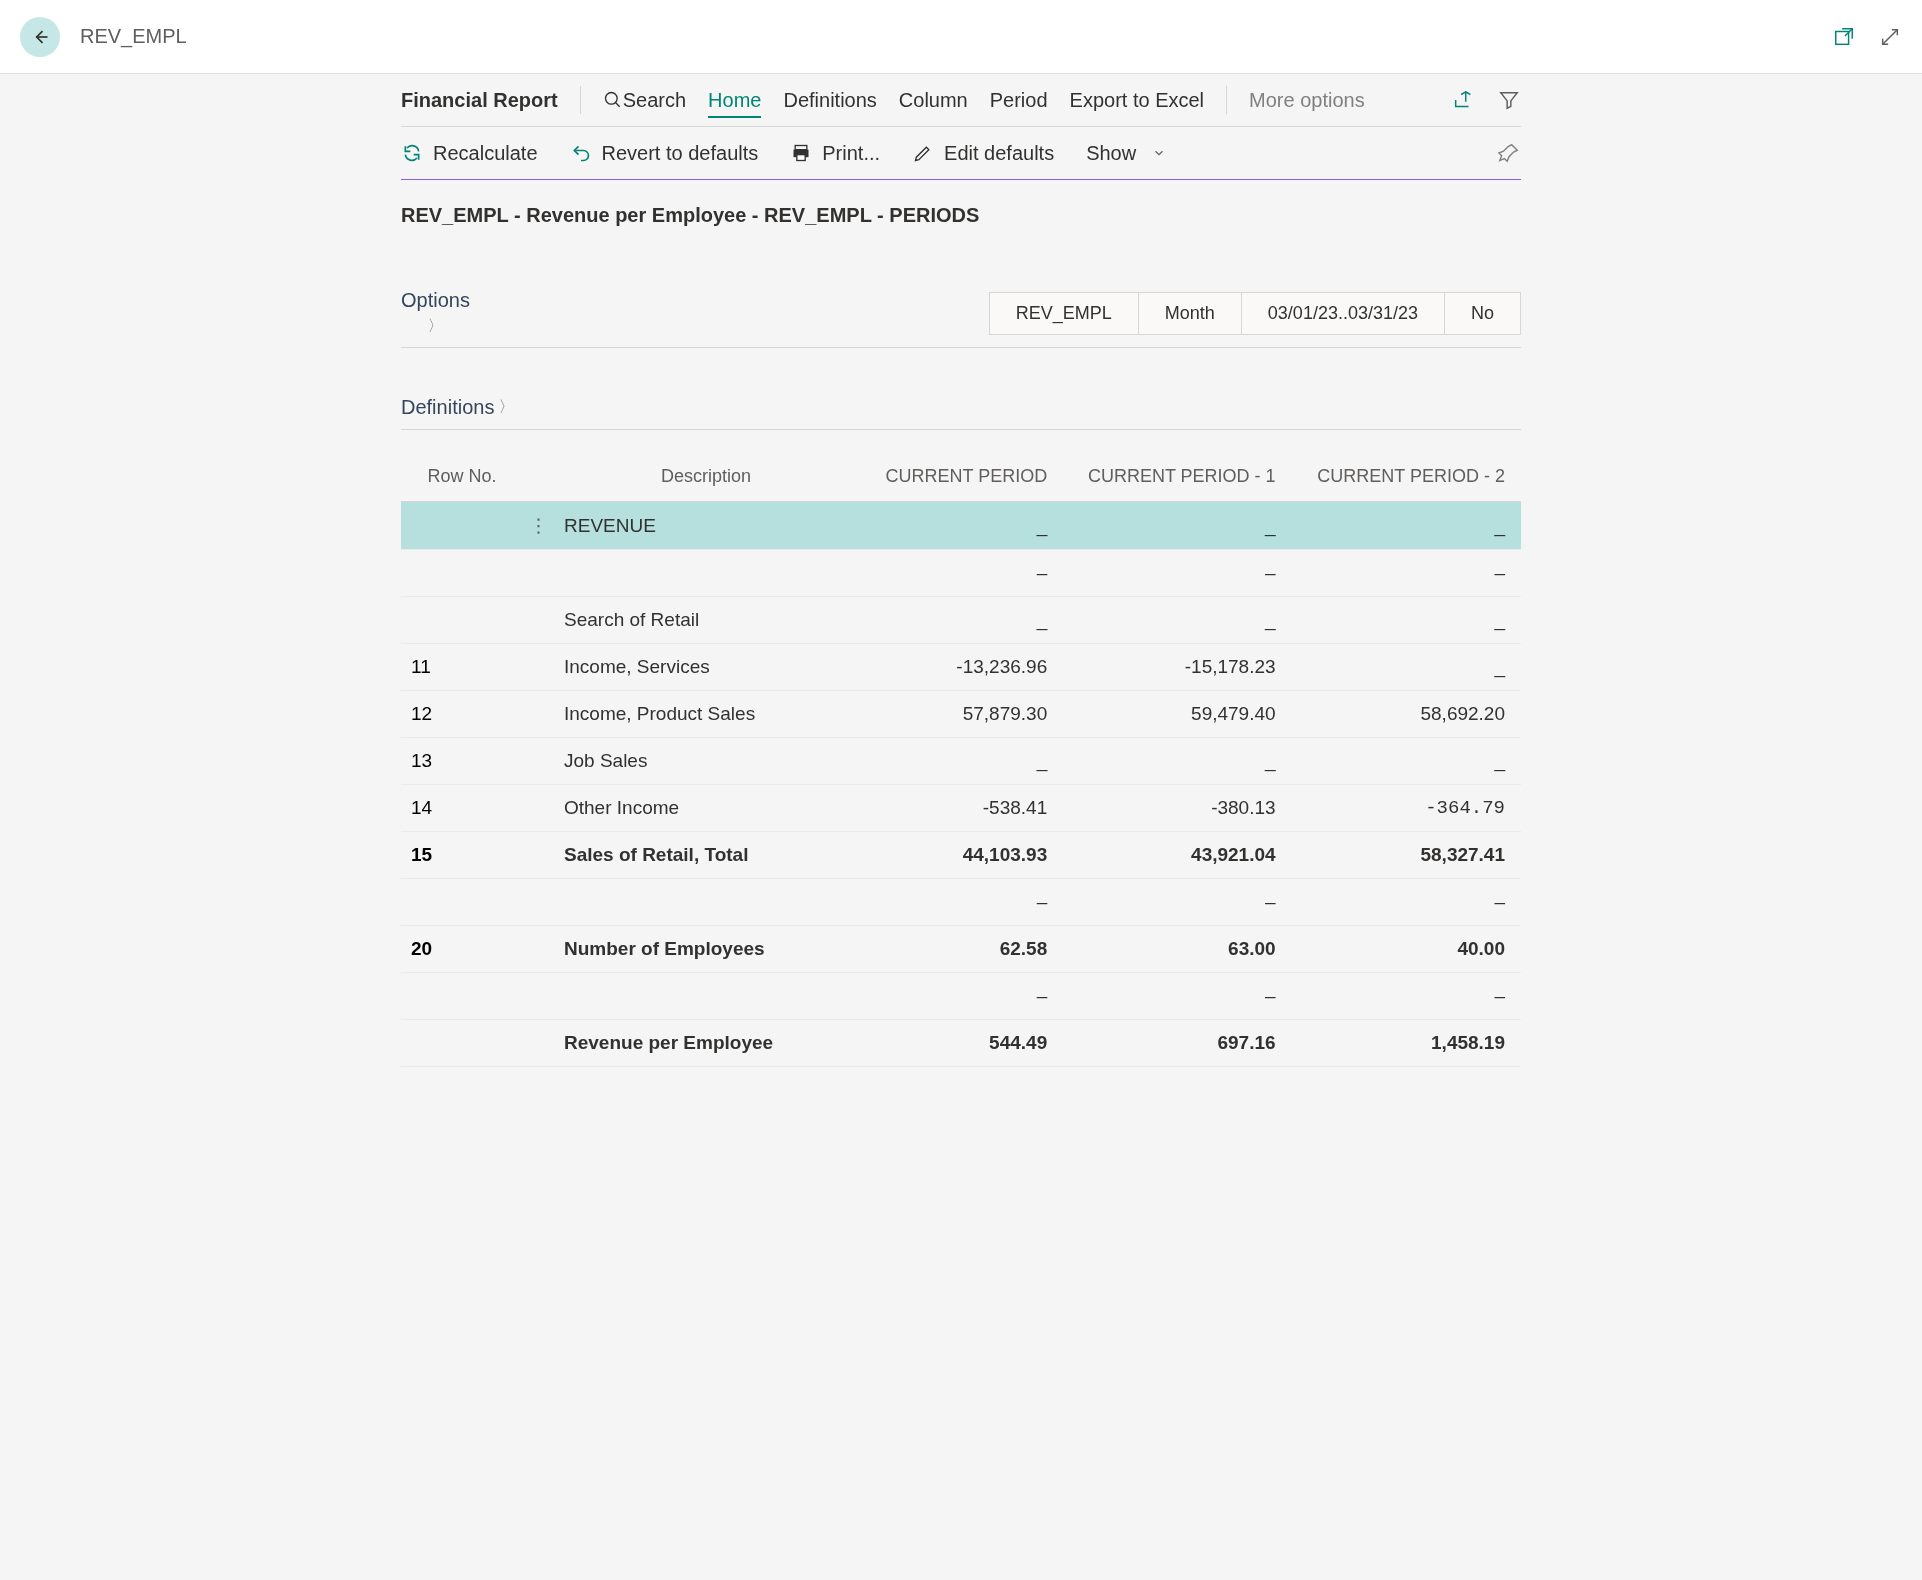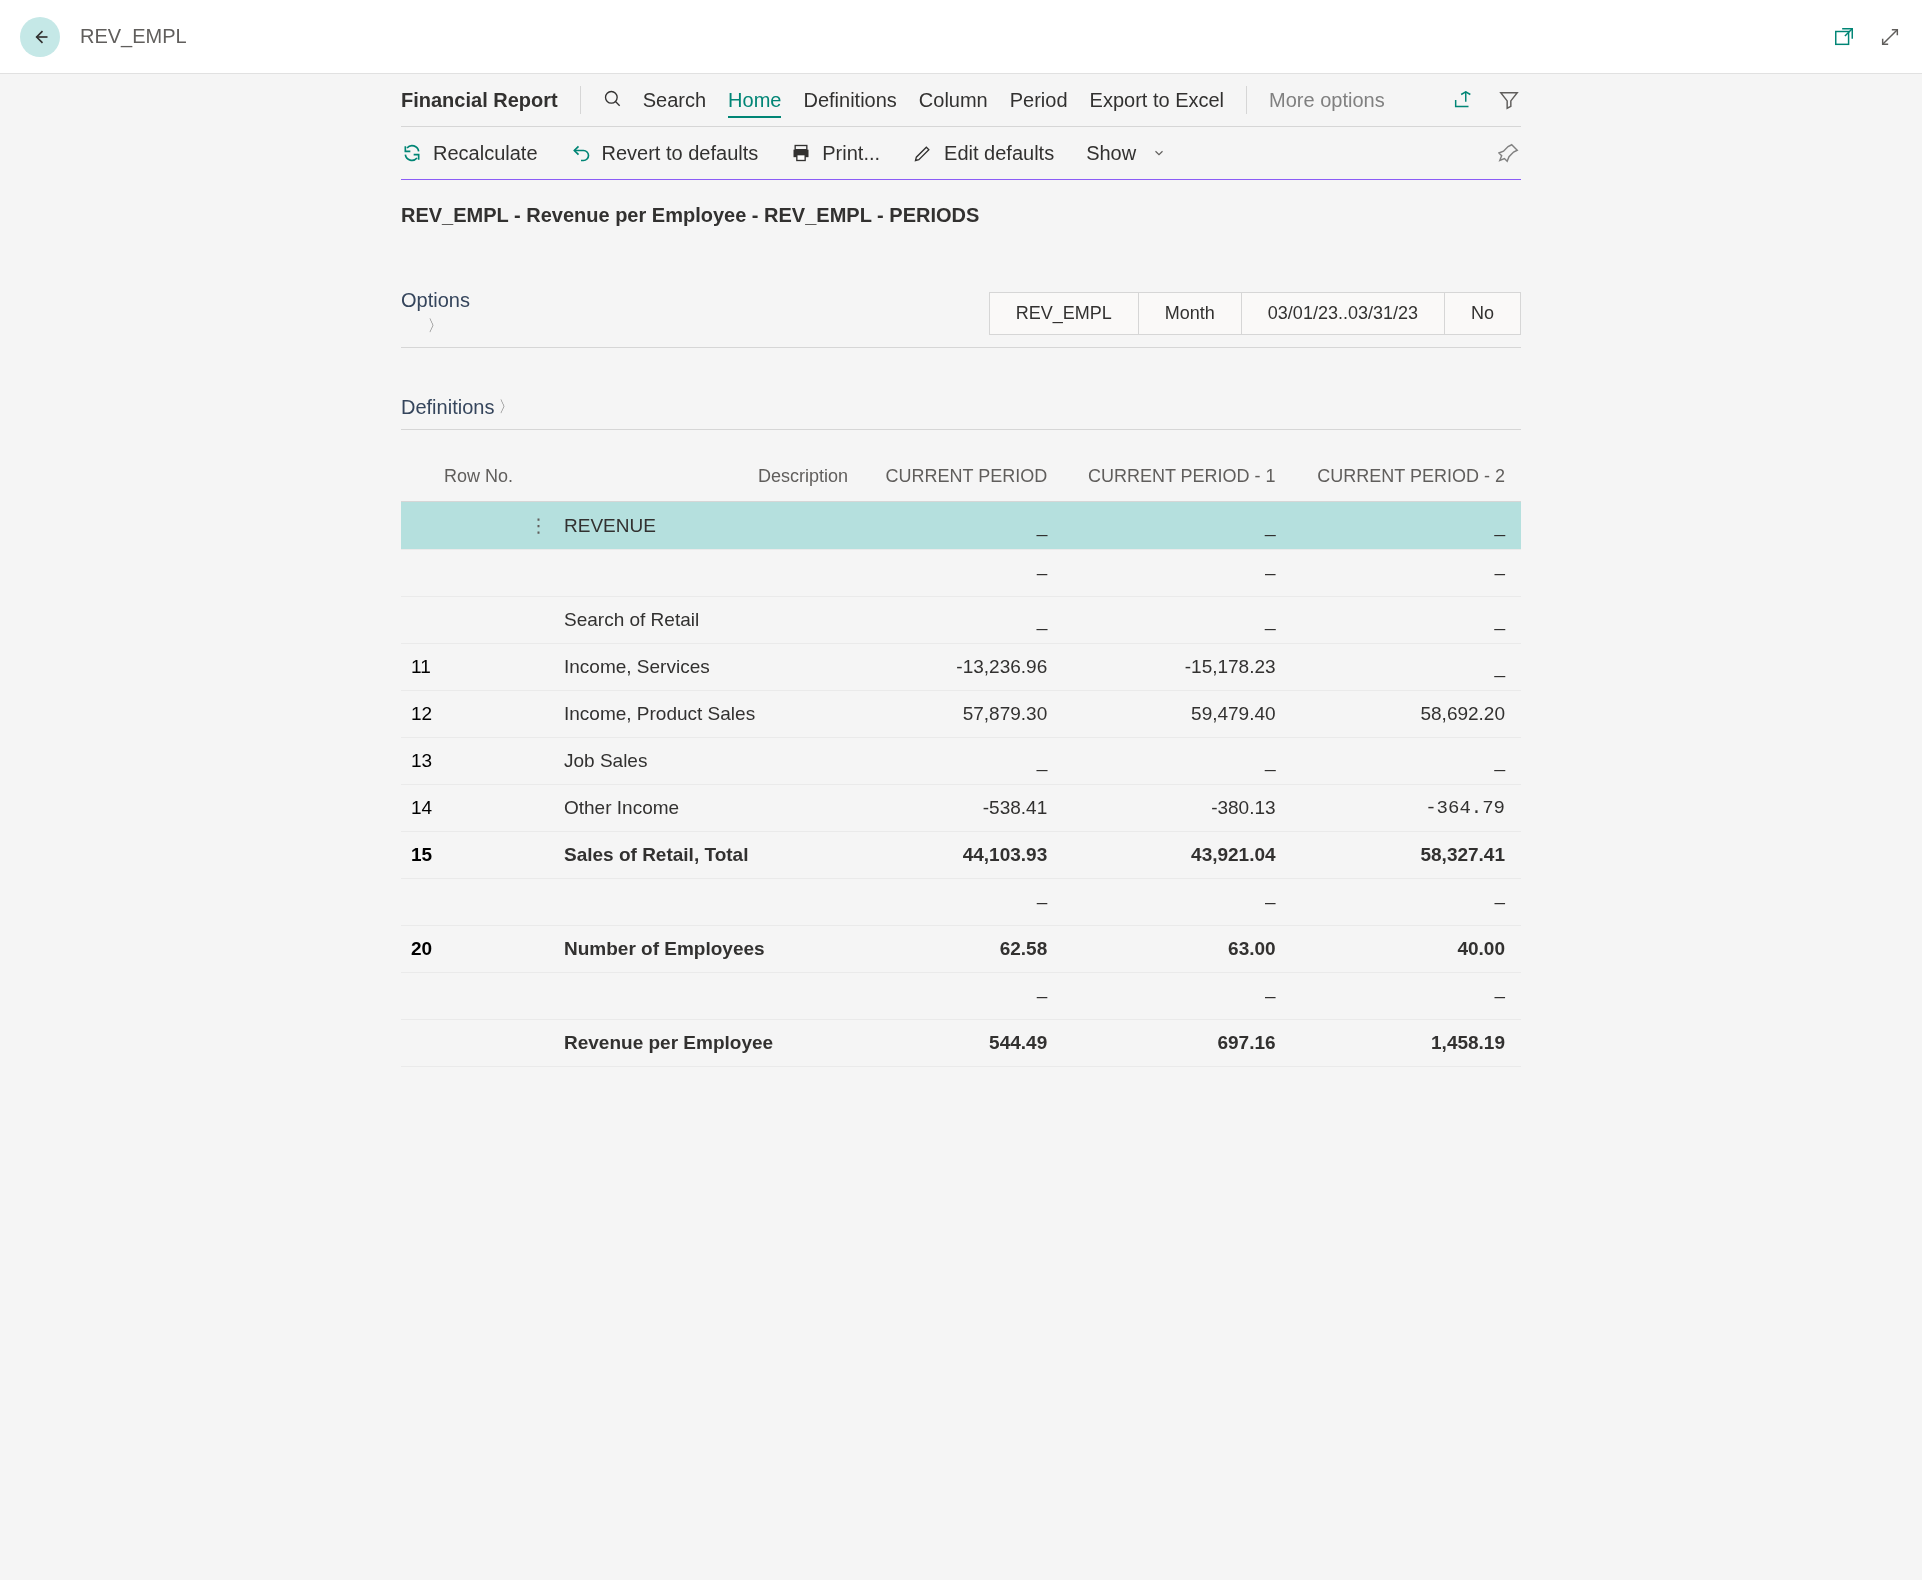--- a/index.html
+++ b/index.html
@@ -53,21 +53,21 @@
     gap: 22px;
     font-size: 20px;
     color: #323130;
   }
   .menu-bar .report-title { font-weight: 600; }
   .menu-bar .divider {
     width: 1px; height: 28px; background: #d6d6d6;
   }
   .menu-bar .menu-item {
     cursor: pointer;
-    display: flex; align-items: flex-start; gap: 20px;
+    display: flex; align-items: center; gap: 0;
   }
   .menu-bar .menu-item.active {
     color: #008575;
     border-bottom: 2px solid #008575;
     padding-bottom: 4px;
     margin-bottom: -6px;
   }
   .menu-bar .more-opt { color: #808080; }
   .menu-bar .spacer { flex: 1; }
   .menu-bar .action-icon {
@@ -138,21 +138,21 @@
     gap: 4px;
   }
 
   .data-table {
     width: 100%;
     border-collapse: collapse;
     margin-top: 24px;
     font-size: 19px;
   }
   .data-table th {
-    text-align: right;
+    text-align: center;
     font-weight: 400;
     color: #605e5c;
     padding: 12px 8px 14px 8px;
     border-bottom: 1px solid #d6d6d6;
     font-size: 18px;
   }
   .data-table th.num, .data-table td.num { text-align: right; }
   .data-table td {
     padding: 12px 8px;
     border-bottom: 1px solid #eaeaea;

